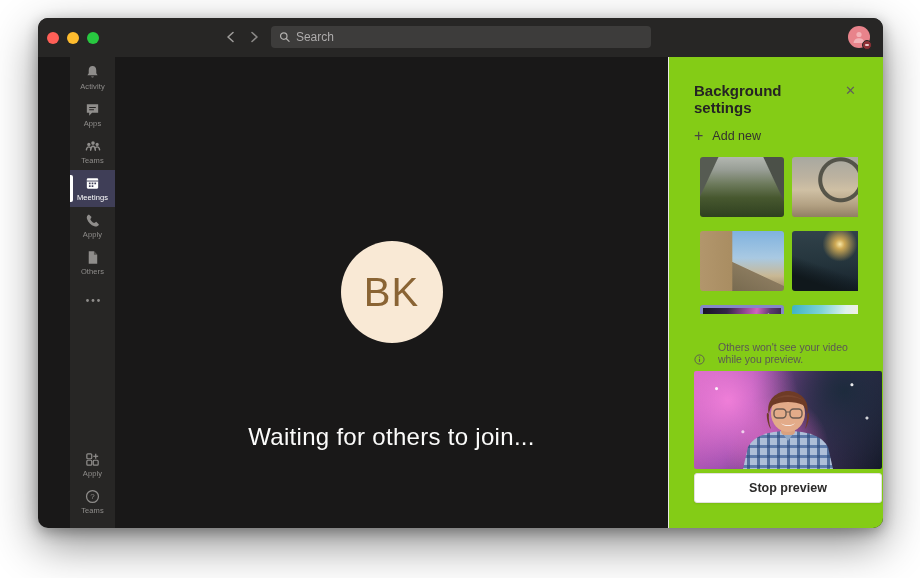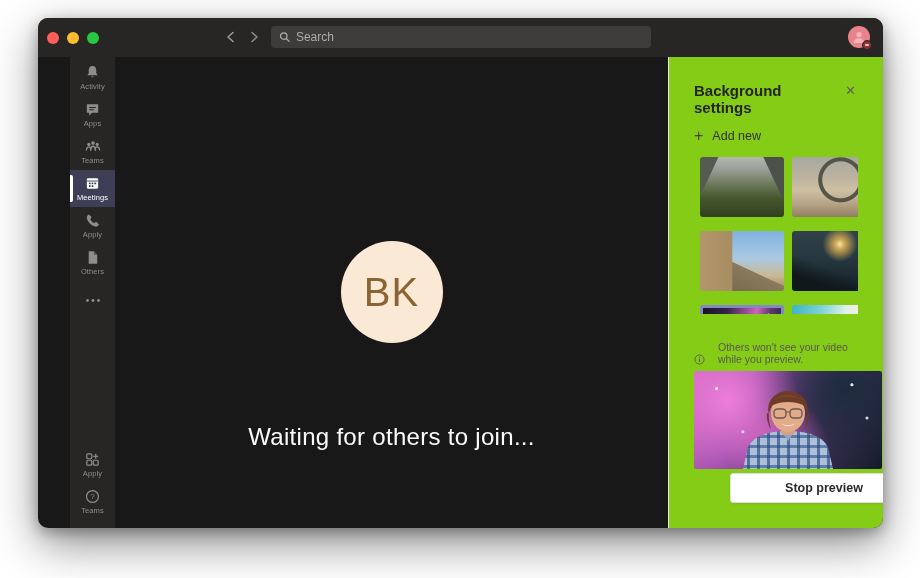--- a/index.html
+++ b/index.html
@@ -106,21 +106,21 @@
       radial-gradient(circle at 70% 80%, rgba(255,255,255,0.8) 1px, rgba(0,0,0,0) 2px),
       radial-gradient(circle at 26% 62%, rgba(255,255,255,0.7) 1px, rgba(0,0,0,0) 2px),
       radial-gradient(circle at 18% 30%, #ef7ed8 0%, rgba(239,126,216,0) 42%),
       radial-gradient(circle at 44% 78%, #d160bc 0%, rgba(209,96,188,0) 40%),
       radial-gradient(circle at 80% 20%, #1d2b3d 0%, rgba(29,43,61,0) 55%),
       linear-gradient(115deg, #d168c2 0%, #a050b0 30%, #4a3462 62%, #131826 100%);
   }
   .preview svg { position:absolute; left:50%; bottom:0; transform:translateX(-50%); }
 
   .btn { margin-top:4px; width:188px; height:32px; border-radius:3px; font-size:12.5px; font-weight:600; cursor:pointer;
-    display:flex; align-items:center; justify-content:center; font-family:"Liberation Sans", sans-serif;margin-left:36px; }
+    display:flex; align-items:center; justify-content:center; font-family:"Liberation Sans", sans-serif; }
   .btn-stop { background:#ffffff; color:#2b2a29; border:1px solid #e2e0de; box-shadow:0 1px 2px rgba(0,0,0,0.08); }
   .btn-apply { background:#6a6cb2; color:#ffffff; border:none; }
 </style>
 </head>
 <body>
 
 <div class="window">
 
   <div class="titlebar">
     <div class="traffic">

